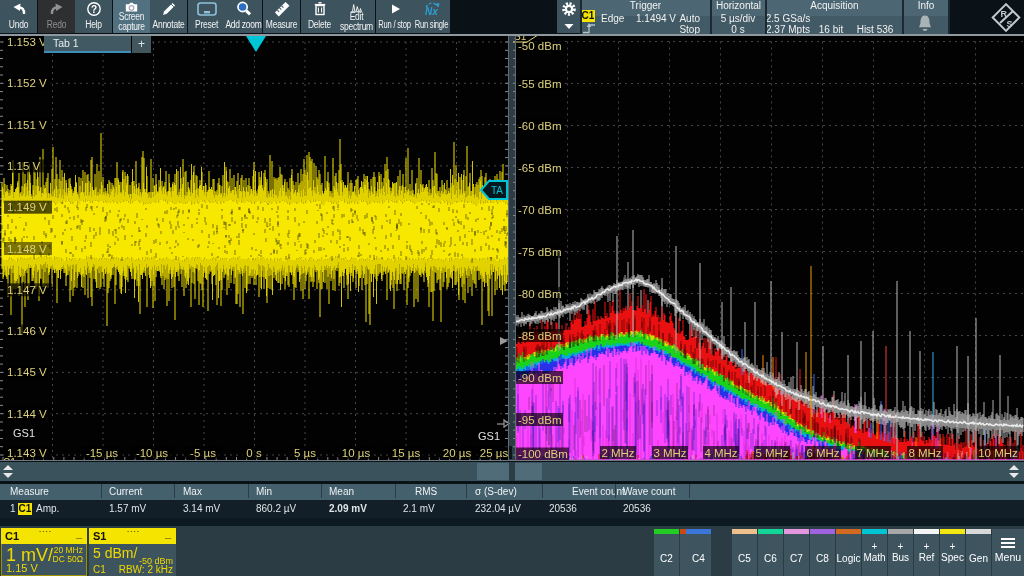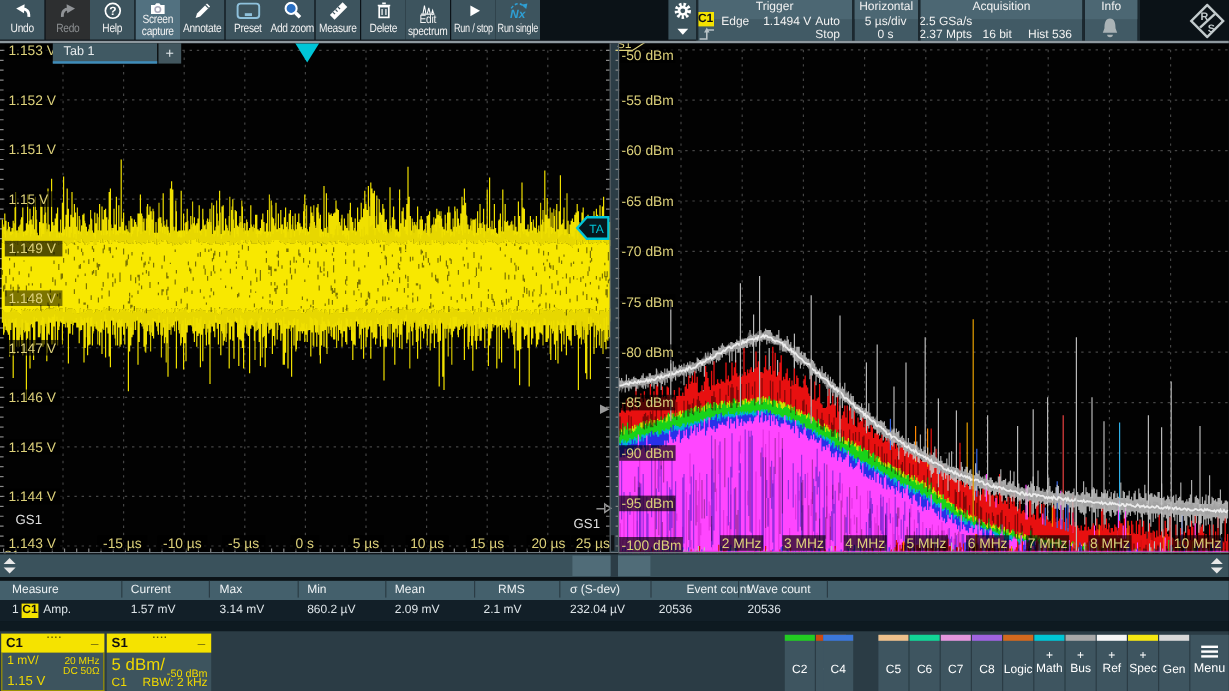--- a/index.html
+++ b/index.html
@@ -1378,34 +1378,34 @@
       <div class="cdiv" style="left:615px;"></div>
       <div class="cdiv" style="left:689px;"></div>
     </div>
 <div id="trow">
       <div style="left:10px;">1</div>
       <div style="left:18px;top:3px;width:14px;height:12px;background:#f5e300;color:#111;line-height:12px;text-align:center;font-weight:bold;">C1</div>
       <div style="left:36px;text-align:right;">Amp.</div>
       <div style="left:109px;">1.57 mV</div>
       <div style="left:183px;">3.14 mV</div>
       <div style="left:256px;">860.2 µV</div>
-      <div style="left:329px;">2.09 mV</div>
+      <div style="left:329px;font-weight:bold;">2.09 mV</div>
       <div style="left:403px;">2.1 mV</div>
       <div style="left:475px;">232.04 µV</div>
       <div style="left:549px;">20536</div>
       <div style="left:623px;">20536</div>
     </div>
 
 <div class="abs" style="left:0;top:518px;width:1024px;height:8px;background:#0e1a21;"></div>
 <div id="bbar">
       <div class="badge" style="left:1px;width:86px;">
 <div class="bh">C1<span style="position:absolute;right:5px;top:-3px;">_</span>
 <span style="position:absolute;left:38px;top:-6px;color:#5d5800;font-size:8px;letter-spacing:1px;">....</span></div>
 <div class="bb" style="border:1px solid #9c9200;border-top:none;">
-<div style="position:absolute;left:4px;top:1px;font-size:10px;">1 mV/</div>
+<div style="position:absolute;left:4px;top:1px;font-size:18px;">1 mV/</div>
 <div style="position:absolute;right:3px;top:2px;font-size:8.5px;text-align:right;line-height:9px;">20 MHz<br>DC 50Ω</div>
 <div style="position:absolute;left:4px;bottom:1px;font-size:11px;">1.15 V</div>
 </div>
       </div>
       <div class="badge" style="left:89px;width:87px;">
 <div class="bh">S1<span style="position:absolute;right:5px;top:-3px;">_</span>
 <span style="position:absolute;left:38px;top:-6px;color:#5d5800;font-size:8px;letter-spacing:1px;">....</span></div>
 <div class="bb">
 <div style="position:absolute;left:4px;top:1px;font-size:14px;">5 dBm/</div>
 <div style="position:absolute;right:3px;top:12px;font-size:9px;">-50 dBm</div>

